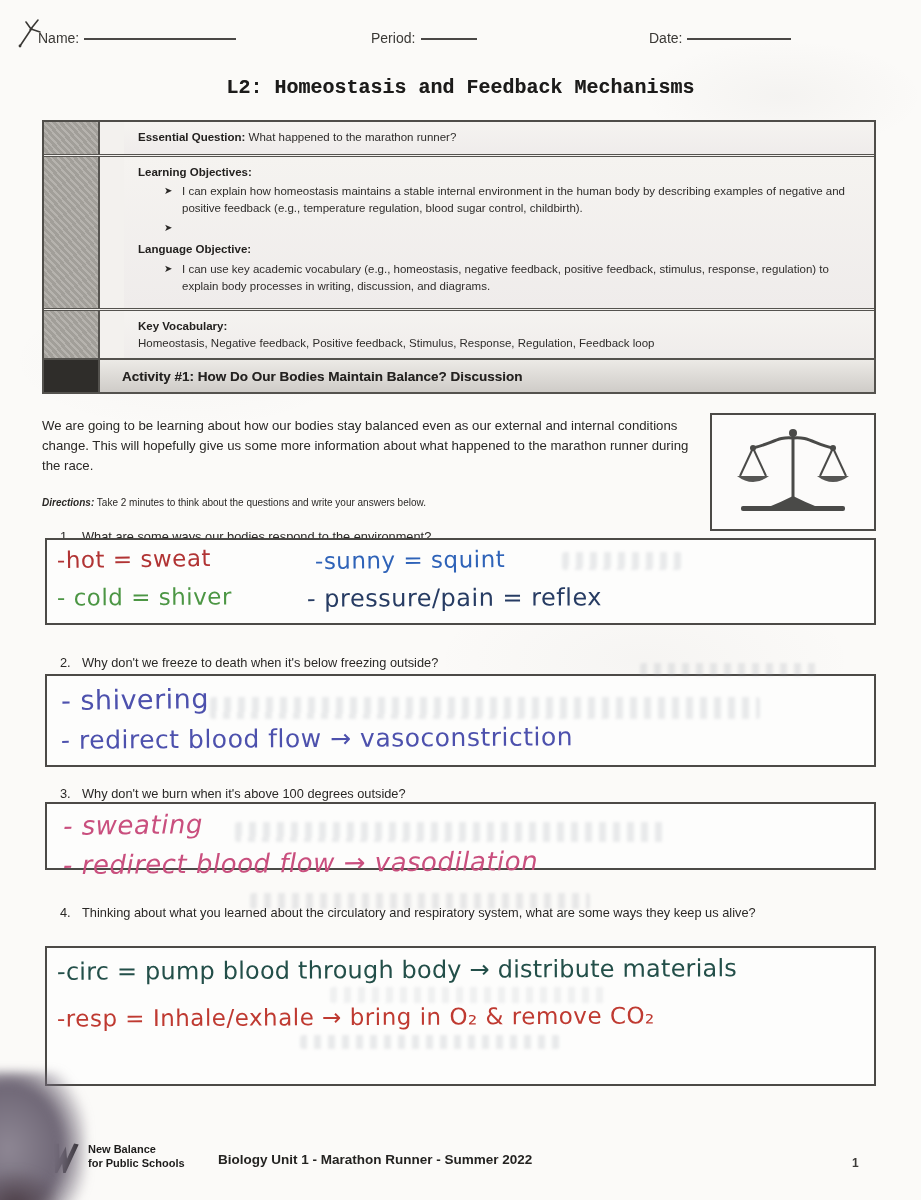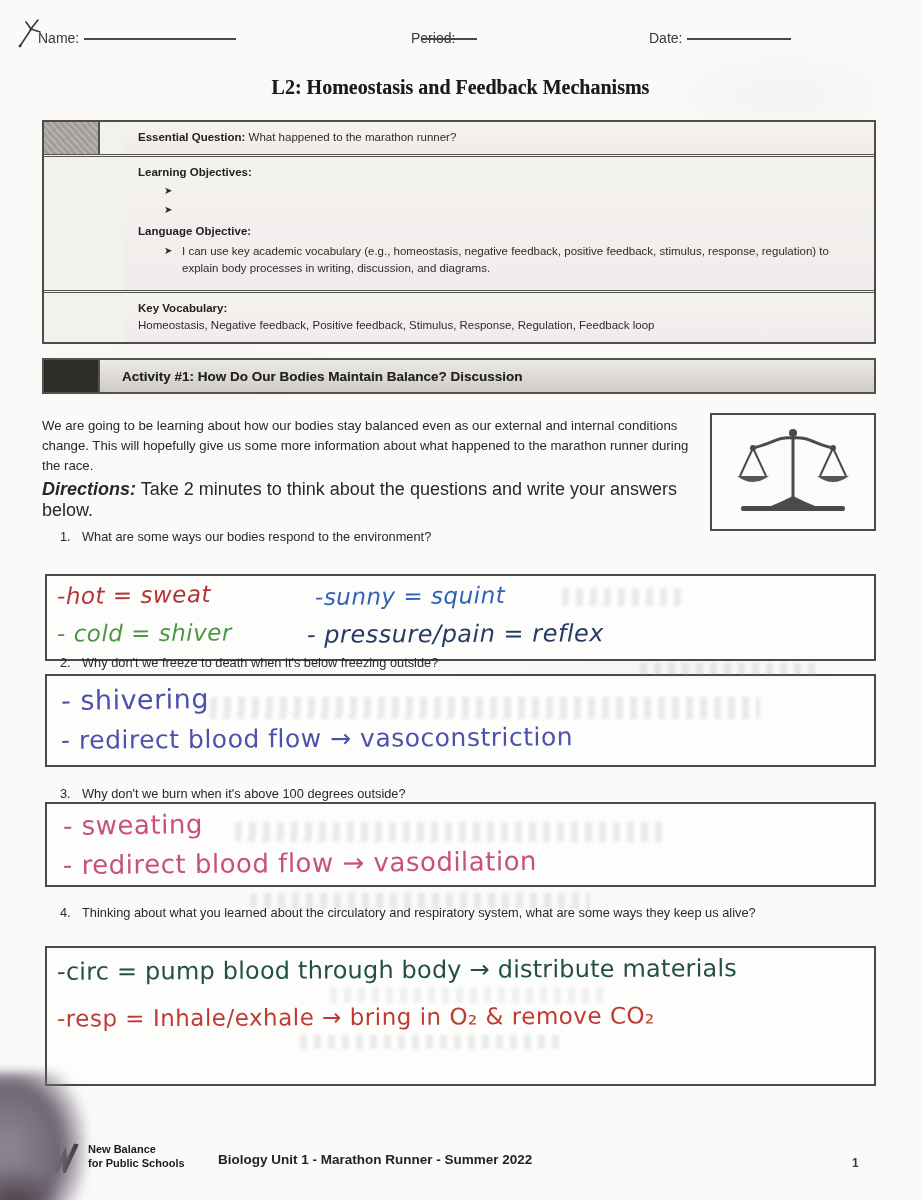--- a/index.html
+++ b/index.html
@@ -12,36 +12,36 @@
       radial-gradient(ellipse 300px 120px at 70% 55%, rgba(120,115,110,0.04), transparent 70%),
       radial-gradient(ellipse 250px 100px at 20% 30%, rgba(120,115,110,0.03), transparent 70%);
     padding-left: 44px;
   }
 
   
   .hdr-label { position:absolute; font-size:14px; color:#3a3835; }
   .blank-line { position:absolute; border-bottom:2px solid #4a4846; height:14px; }
   #name-label { left:38px; top:30px; }
   #name-line { left:84px; top:26px; width:152px; }
-  #period-label { left:371px; top:30px;margin-left:40px; }
+  #period-label { left:371px; top:30px; }
   #period-line { left:421px; top:26px; width:56px; }
   #date-label { left:649px; top:30px; }
   #date-line { left:687px; top:26px; width:104px; }
   #pen-scribble { position:absolute; left:16px; top:14px; }
 
   
   .doc-title { position:absolute; top:76px; left:0; width:100%; text-align:center;
-    font-family:Liberation Serif, serif; font-weight:bold; font-size:20px; color:#1c1b1a;
+    font-family:Liberation Mono, monospace; font-weight:bold; font-size:20px; color:#1c1b1a;
     text-shadow:0 0 0.5px rgba(0,0,0,0.45); }
 
   
   .info-table { position:absolute; left:42px; top:120px; width:834px;
     border:2px solid #4f4d49; background:#f3f1ee; font-size:11.5px; line-height:1.45; }
   .itr { display:flex;gap:24px; }
-  .itr + .itr { border-top:3px double #55534f;align-items:center; }
+  .itr + .itr { border-top:3px double #55534f; }
   .gutter { width:56px; flex:0 0 56px; border-right:2px solid #55534f;
     background:#aaa7a1;
     background-image:repeating-linear-gradient(48deg, rgba(255,255,255,0.14) 0 2px, rgba(0,0,0,0.05) 2px 5px); }
   .cellbody { flex:1; padding:7px 12px 8px 14px;
     background:linear-gradient(180deg,#f5f3f0, #efeceb); }
   .lbl { font-weight:bold; color:#23211f; }
   .obj-list { margin:2px 0 4px 0; }
   .obj-item { display:flex; padding:1px 0 2px 26px; }
   .obj-bullet { flex:0 0 18px; font-size:10px; padding-top:1px; color:#2a2826; }
   .obj-text { flex:1; }
@@ -52,37 +52,37 @@
     border:2px solid #54524e; display:flex; }
   .activity-gutter { width:56px; flex:0 0 56px; background:#2f2d2a; border-right:2px solid #54524e; }
   .activity-title { flex:1; display:flex; align-items:center; padding-left:22px;
     font-weight:bold; font-size:13.5px; color:#242220;
     background:linear-gradient(180deg,#eceae6,#cfccc8); text-shadow:0 0 0.5px rgba(0,0,0,0.35); }
 
   
   .intro-par { position:absolute; left:42px; top:416px; width:658px; font-size:13.2px; line-height:1.5; color:#2a2826; }
   .scale-box { position:absolute; left:710px; top:413px; width:166px; height:118px;
     border:2px solid #4c4a47; background:#fcfbfa; display:flex; align-items:center; justify-content:center; }
-  .directions { position:absolute; left:42px; top:479px; width:658px; font-size:18px; color:#2a2826; }
+  .directions { position:absolute; left:42px; top:497px; width:658px; font-size:10px; color:#2a2826; }
   .directions .dlabel { font-weight:bold; font-style:italic; }
 
   
   .q-label { position:absolute; font-size:12.8px; color:#2a2826; display:flex; }
   .q-num { flex:0 0 24px; text-align:left; padding-left:2px; }
   .q-text { flex:1; }
   #q1-label { left:58px; top:529px; width:800px; }
   #q2-label { left:58px; top:655px; width:800px; }
   #q3-label { left:58px; top:786px; width:800px; }
   #q4-label { left:58px; top:905px; width:802px; }
 
   .answer-box { position:absolute; left:45px; width:831px; border:2px solid #4c4a47;
     background:#fdfdfc; }
-  #q1-box { top:574px; height:87px;font-style:italic; }
+  #q1-box { top:538px; height:87px; }
   #q2-box { top:674px; height:93px; }
-  #q3-box { top:802px; height:85px; }
+  #q3-box { top:802px; height:68px;font-style:italic; }
   #q4-box { top:946px; height:140px; }
 
   .hw { position:absolute; font-family:"DejaVu Sans", sans-serif; white-space:nowrap;
     letter-spacing:0.5px; }
   #q1a0 { left:10px; top:6px;  font-size:23px; transform:rotate(-0.8deg); }
   #q1a1 { left:10px; top:44px; font-size:23px; transform:rotate(-0.4deg); }
   #q1a2 { left:268px; top:7px; font-size:23px; transform:rotate(-0.6deg); }
   #q1a3 { left:260px; top:44px; font-size:24px; transform:rotate(-0.3deg); }
   #q2a0 { left:14px; top:8px;  font-size:27px; transform:rotate(-0.8deg); }
   #q2a1 { left:14px; top:48px; font-size:25px; transform:rotate(-0.4deg); }
@@ -143,20 +143,21 @@
         <span>What happened to the marathon runner?</span>
       </div>
     </div>
     <div class="itr">
       <div class="gutter"></div>
       <div class="cellbody">
         <div class="lbl">Learning Objectives:</div>
         <div class="obj-list">
           <div class="obj-item">
             <span class="obj-bullet">➤</span>
+            <span class="obj-text">I can explain how homeostasis maintains a stable internal environment in the human body by describing examples of negative and positive feedback (e.g., temperature regulation, blood sugar control, childbirth).</span>
           </div>
           <div class="obj-item">
             <span class="obj-bullet">➤</span>
           </div>
         </div>
         <div class="lbl">Language Objective:</div>
         <div class="obj-list">
           <div class="obj-item">
             <span class="obj-bullet">➤</span>
             <span class="obj-text">I can use key academic vocabulary (e.g., homeostasis, negative feedback, positive feedback, stimulus, response, regulation) to explain body processes in writing, discussion, and diagrams.</span>

